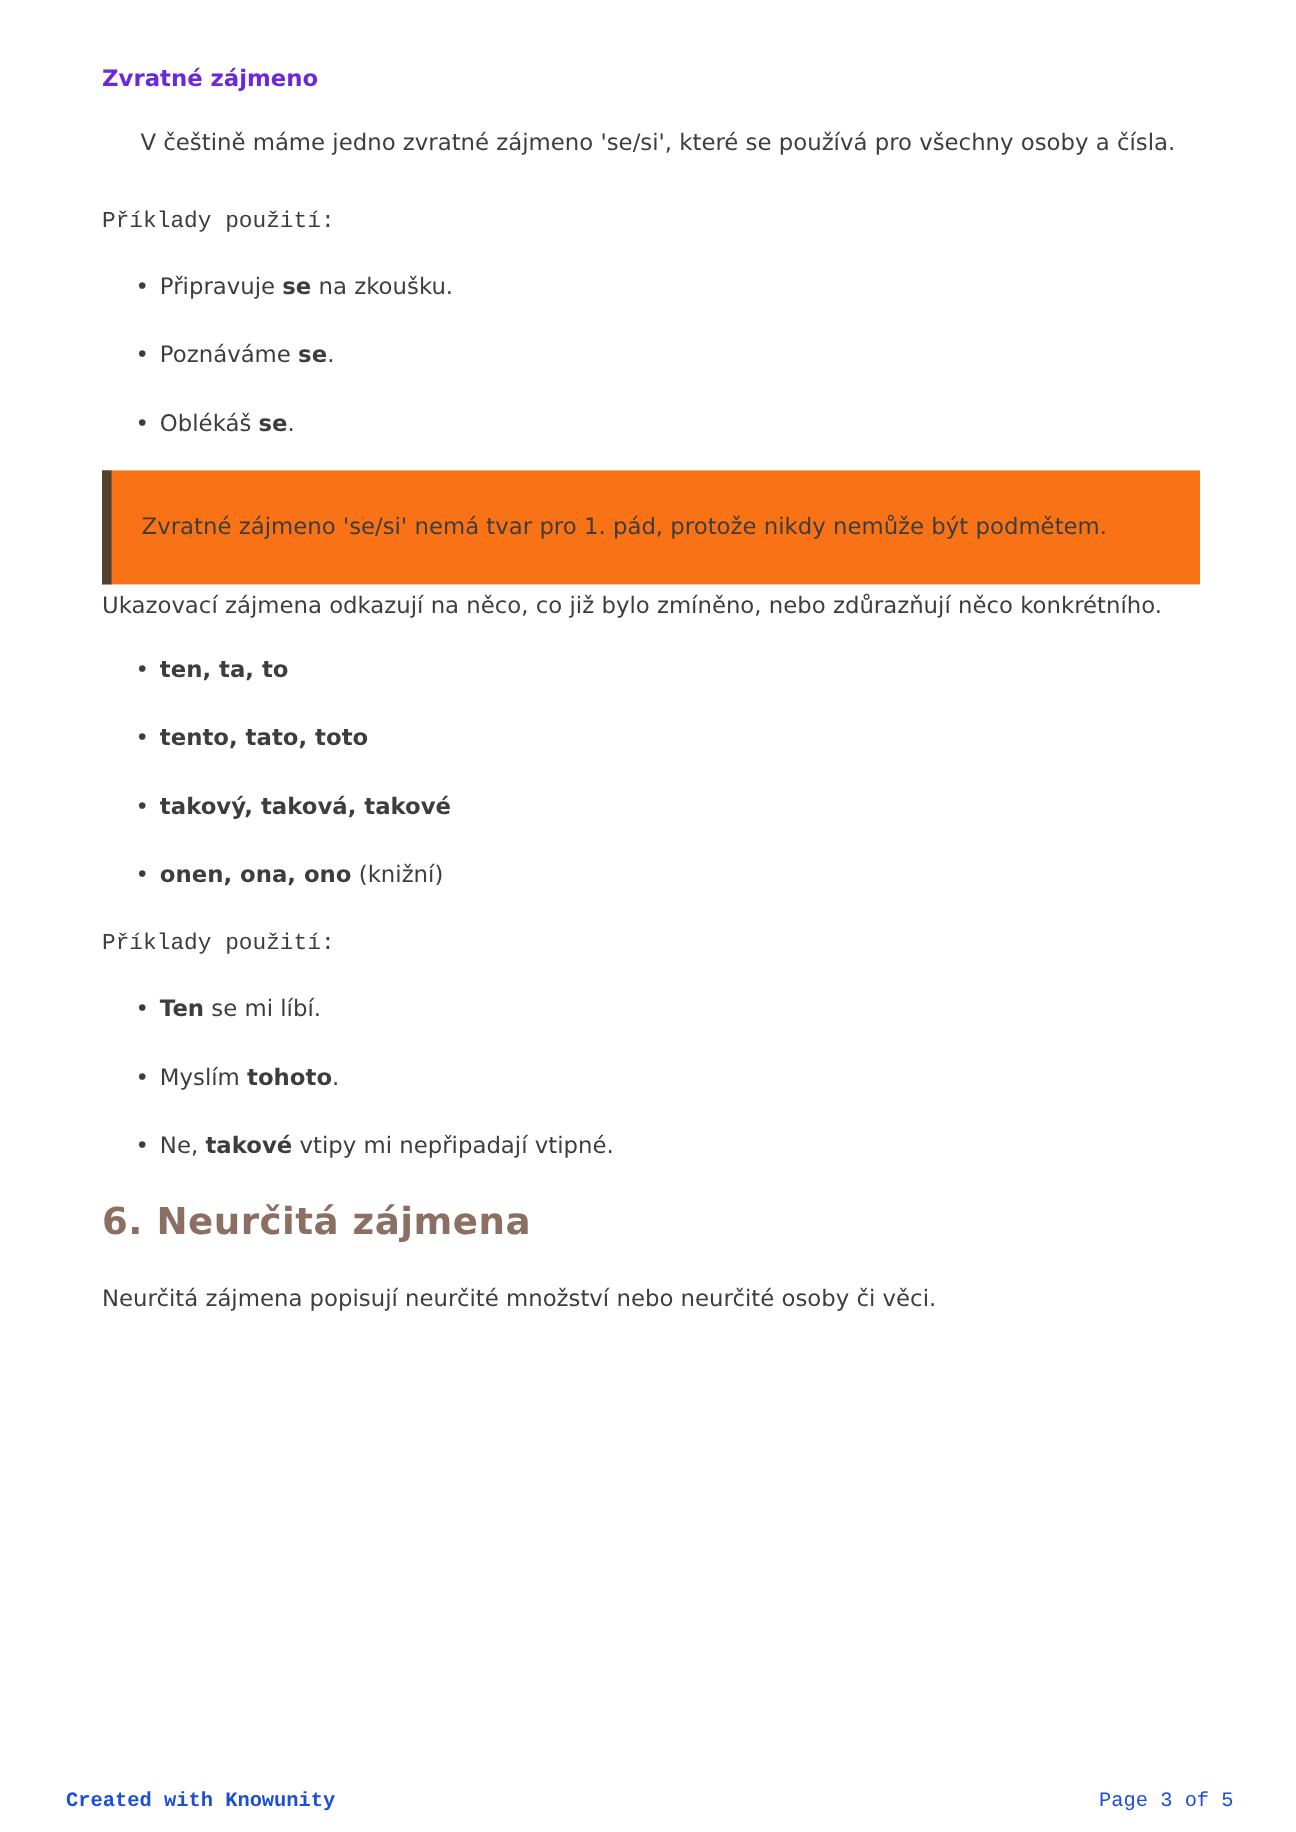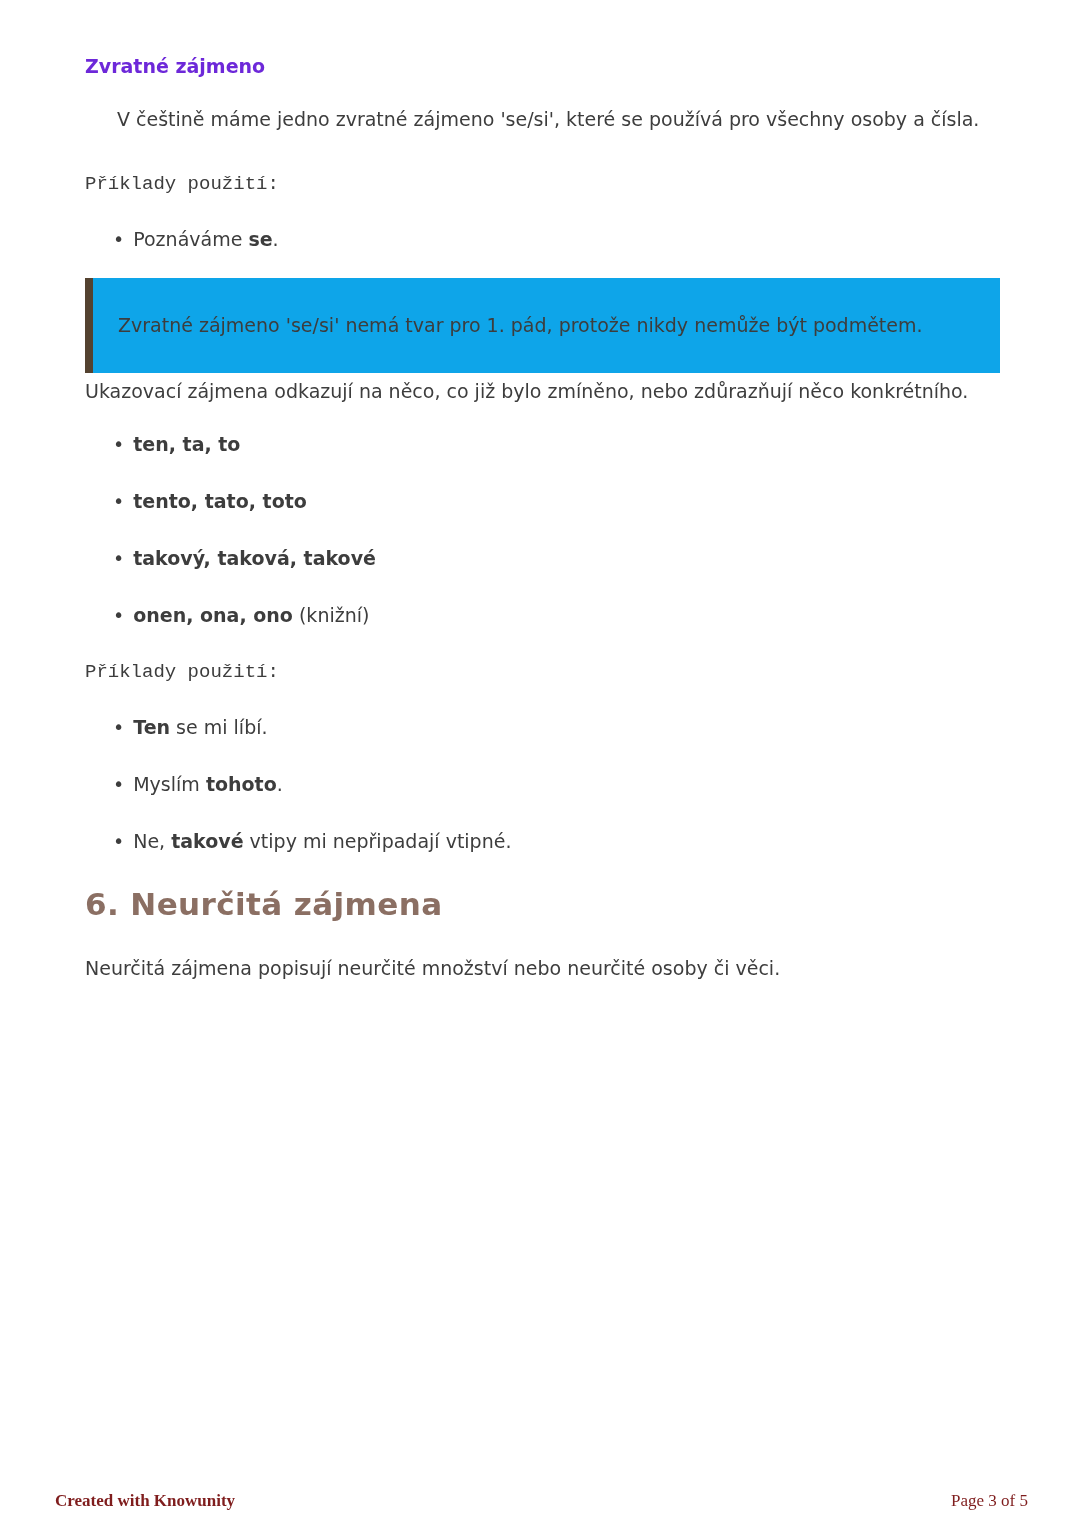--- a/index.html
+++ b/index.html
@@ -47,21 +47,21 @@
     line-height: 37px;
     margin-bottom: 20px;
   }
   ul.bullets li::before {
     content: "\2022";
     margin-right: 9px;
     color: #3d3d3d;
   }
   .b { font-weight: 700; }
   .callout {
-    background: #0ea5e9;
+    background: #f97316;
     border-left: 8px solid #544230;
     margin: 14px 0 0 0;
     padding: 29px 24px 29px 25px;
     font-size: 19px;
     line-height: 37px;
   }
   .section-title {
     color: #8b6f63;
     font-size: 31px;
     font-weight: 800;
@@ -70,40 +70,42 @@
     margin: 24px 0 26px 0;
   }
   .footer {
     position: absolute;
     left: 55px;
     right: 52px;
     bottom: 16px;
     display: flex;
     justify-content: space-between;
     align-items: center;
-    font-family: Liberation Serif, serif;
+    font-family: Liberation Mono, monospace;
     font-size: 17px;
-    color: #7f1d1d;
+    color: #1d4ed8;
   }
   .footer .left { font-weight: 700; }
 </style>
 </head>
 <body>
 
 <div class="page">
   <div class="content">
 
     <h3 class="subheading">Zvratné zájmeno</h3>
 
     <p class="para indent">V češtině máme jedno zvratné zájmeno 'se/si', které se používá pro všechny osoby a čísla.</p>
 
     <p class="label">Příklady použití:</p>
 
     <ul class="bullets">
+      <li><span>Připravuje </span><span class="b">se</span><span> na zkoušku.</span></li>
       <li><span>Poznáváme </span><span class="b">se</span><span>.</span></li>
+      <li><span>Oblékáš </span><span class="b">se</span><span>.</span></li>
     </ul>
 
     <div class="callout">
       <span>Zvratné zájmeno 'se/si' nemá tvar pro 1. pád, protože nikdy nemůže být podmětem.</span>
     </div>
 
 
     <p class="para">Ukazovací zájmena odkazují na něco, co již bylo zmíněno, nebo zdůrazňují něco konkrétního.</p>
 
     <ul class="bullets">

